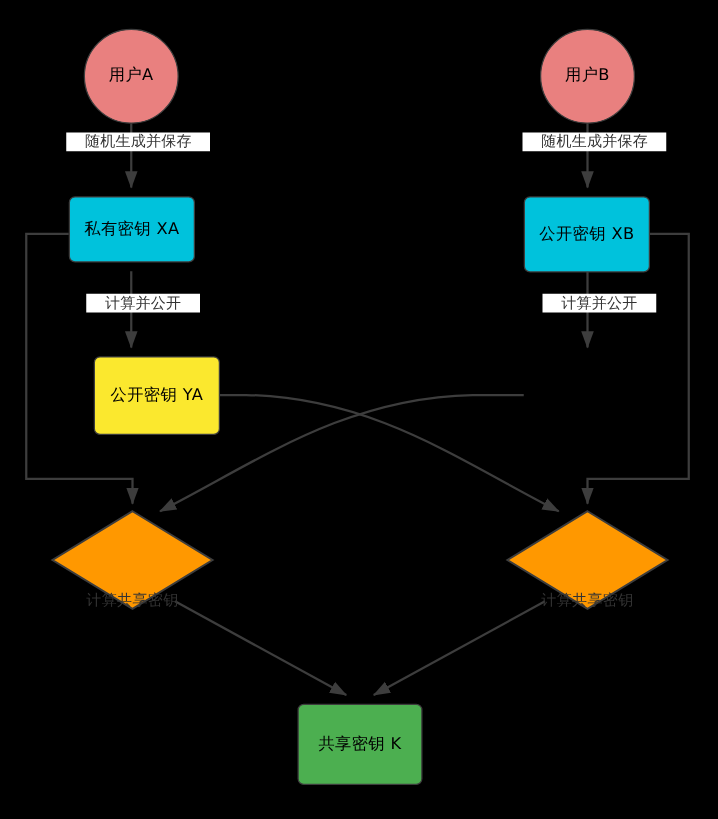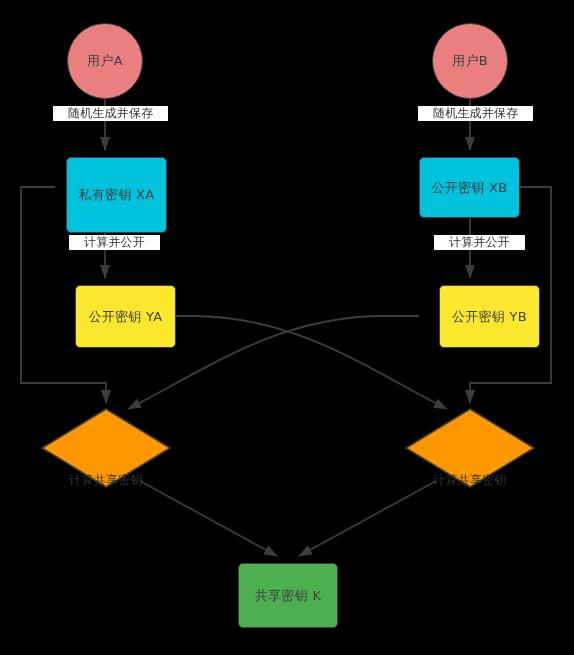--- a/index.html
+++ b/index.html
@@ -22,21 +22,21 @@
     width: 574px;
     height: 655px;
     pointer-events: none;
   }
   .node {
     position: absolute;
     box-sizing: border-box;
     display: flex;
     align-items: center;
     justify-content: center;
-    color: #404040;
+    color: #000000;
     font-size: 13px;
     line-height: 1.2;
     text-align: center;
     letter-spacing: 0.3px;
   }
   .node-circle {
     border-radius: 50%;
     background: #e9807f;
     border: 1.6px solid #3d3d3d;
   }
@@ -111,35 +111,32 @@
   </svg>
 
   <div class="node node-circle" style="left:67px; top:23px; width:76px; height:76px;">
     <span>用户A</span>
   </div>
 
   <div class="node node-circle" style="left:432px; top:23px; width:76px; height:76px;">
     <span>用户B</span>
   </div>
 
-  <div class="node node-rect fill-cyan" style="left:55px; top:157px; width:101px; height:76px;margin-left:11px;">
+  <div class="node node-rect fill-cyan" style="left:55px; top:157px; width:101px; height:53px;">
     <span>私有密钥 XA</span>
   </div>
 
   <div class="node node-rect fill-cyan" style="left:419px; top:157px; width:101px; height:61px;">
     <span>公开密钥 XB</span>
   </div>
 
   <div class="node node-rect fill-yellow" style="left:55px; top:285px; width:101px; height:63px;">
     <span>公开密钥 YA</span>
   </div>
 
-  <div class="node node-rect fill-yellow" style="left:419px; top:285px; width:101px; height:63px;">
-    <span>公开密钥 YB</span>
-  </div>
 
   <div class="node-diamond-wrap" style="left:40px; top:407px; width:132px; height:82px;">
     <svg width="132" height="82" viewBox="0 0 132 82">
       <polygon points="66,2 130,41 66,80 2,41" fill="#ff9800" stroke="#3d3d3d" stroke-width="1.6"></polygon>
     </svg>
     <span class="node-diamond-label">计算共享密钥</span>
   </div>
 
   <div class="node-diamond-wrap" style="left:404px; top:407px; width:132px; height:82px;">
     <svg width="132" height="82" viewBox="0 0 132 82">

